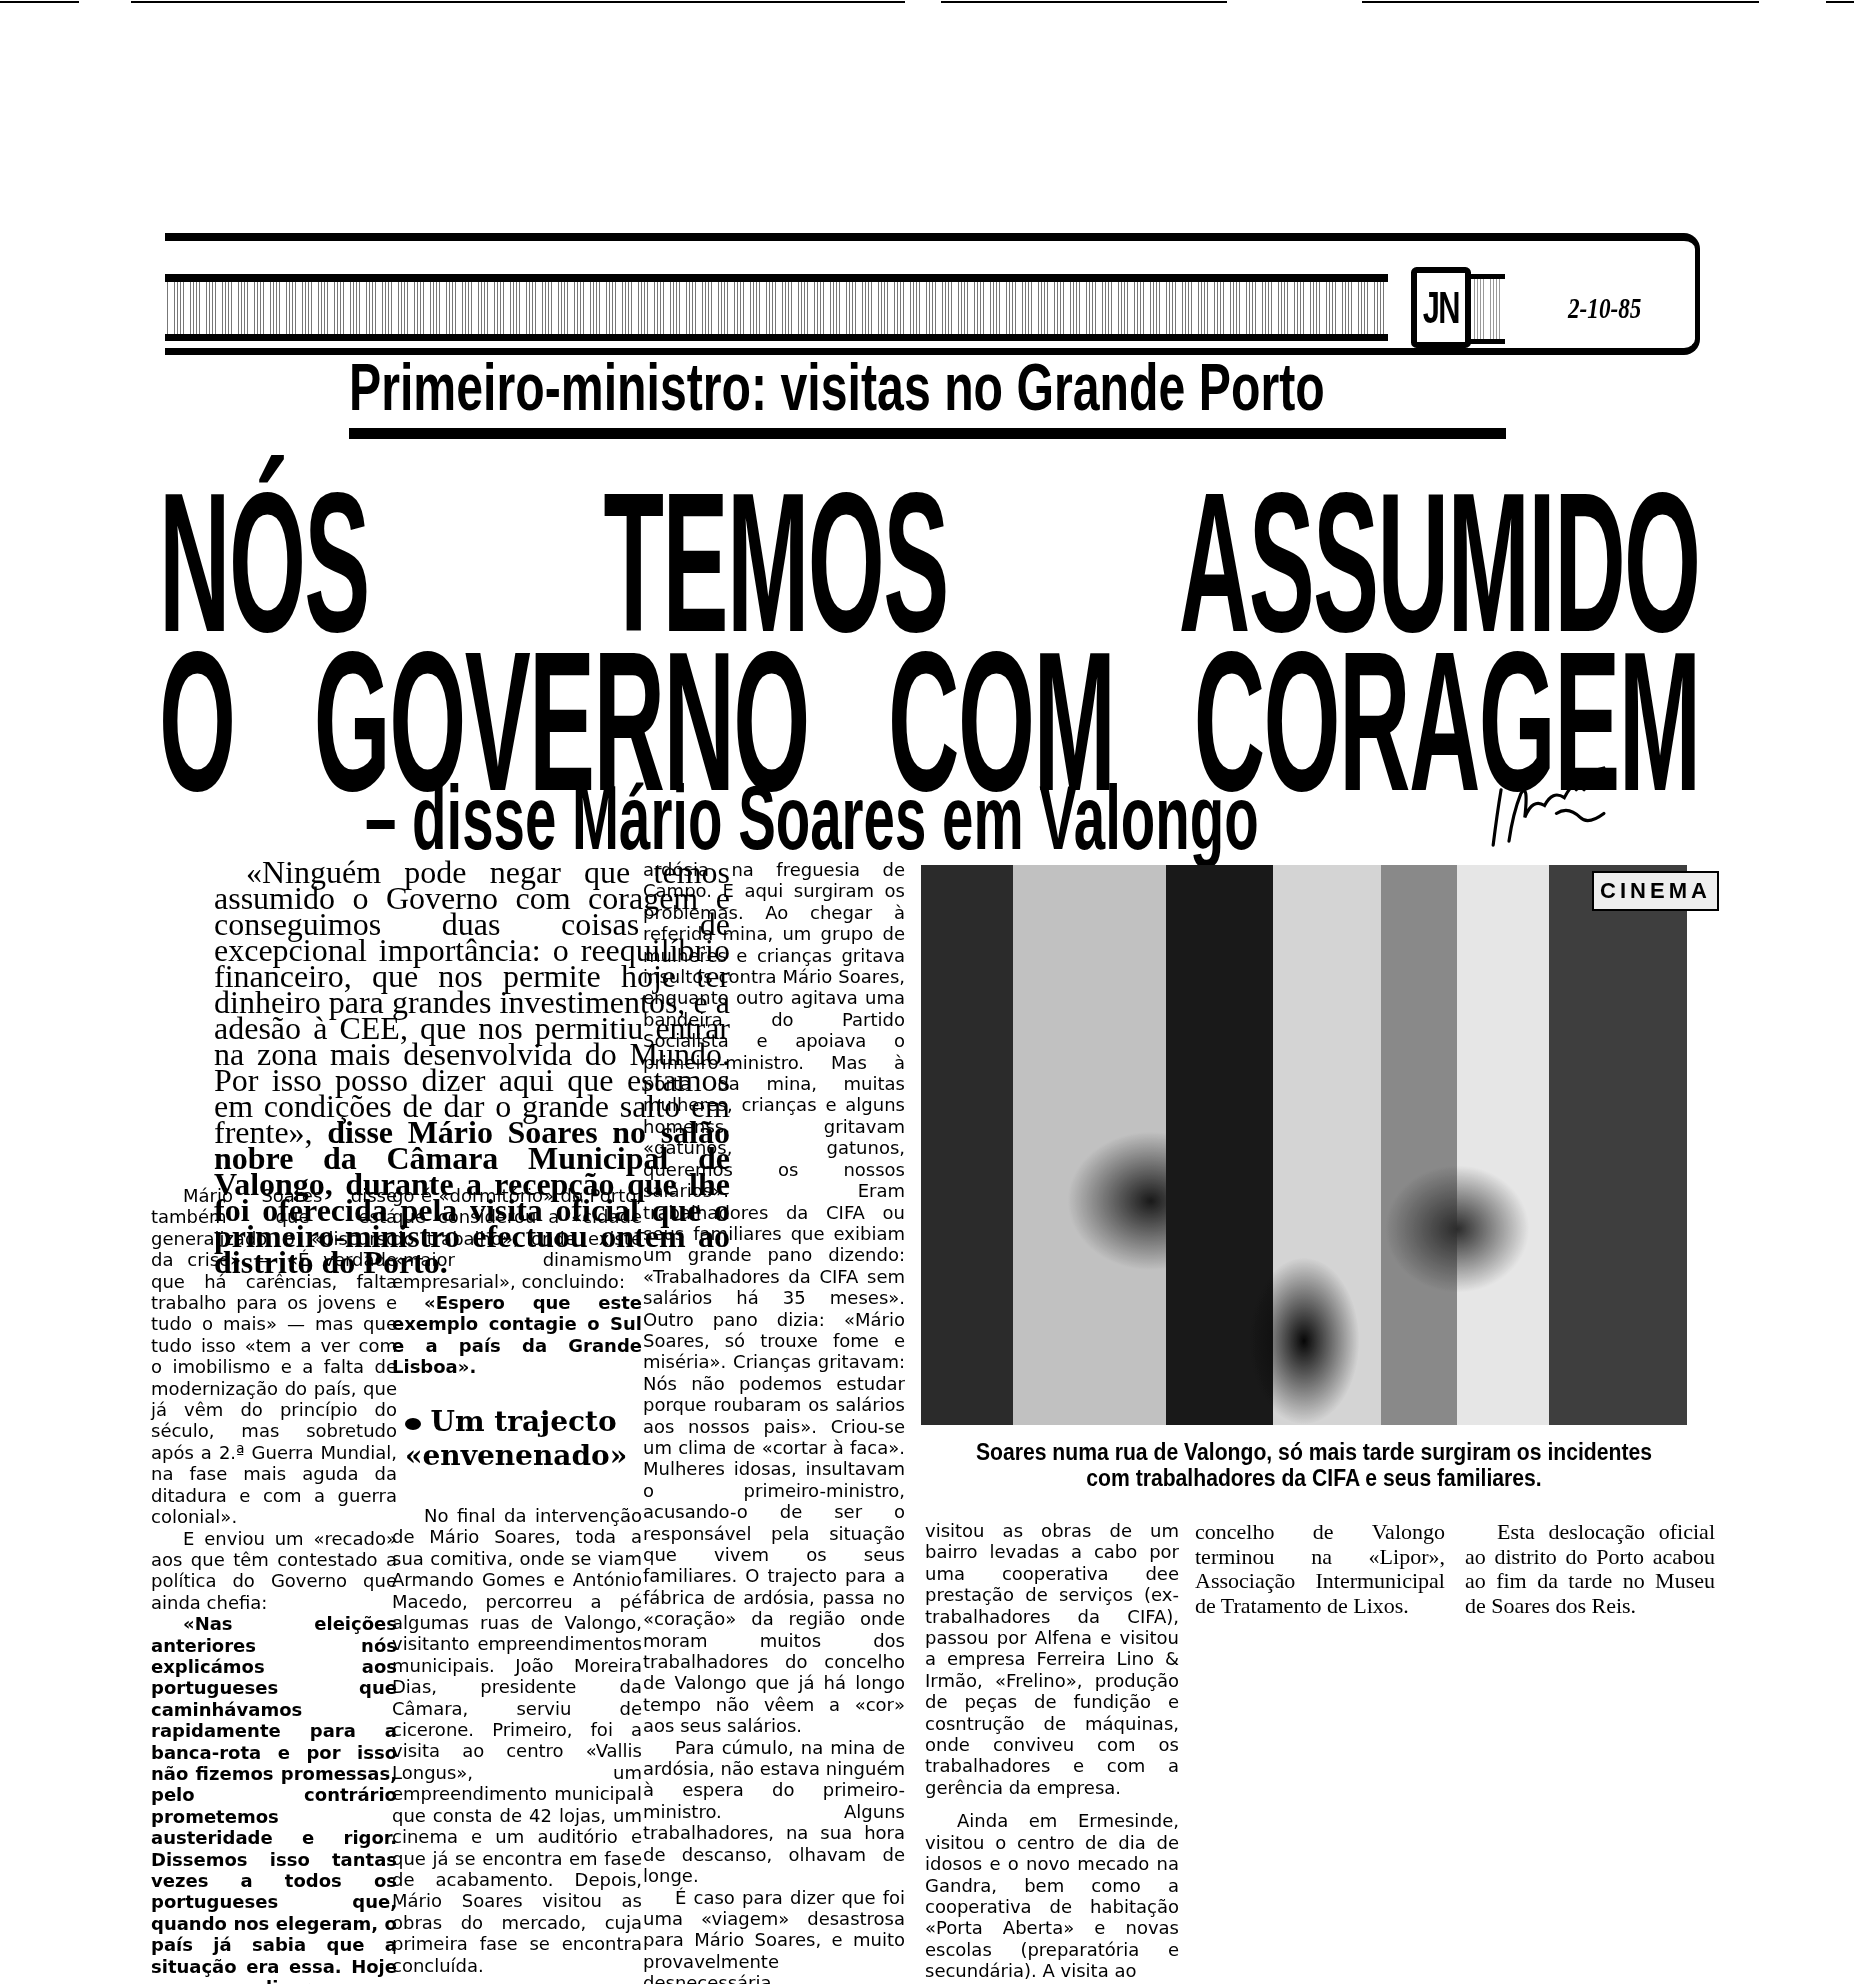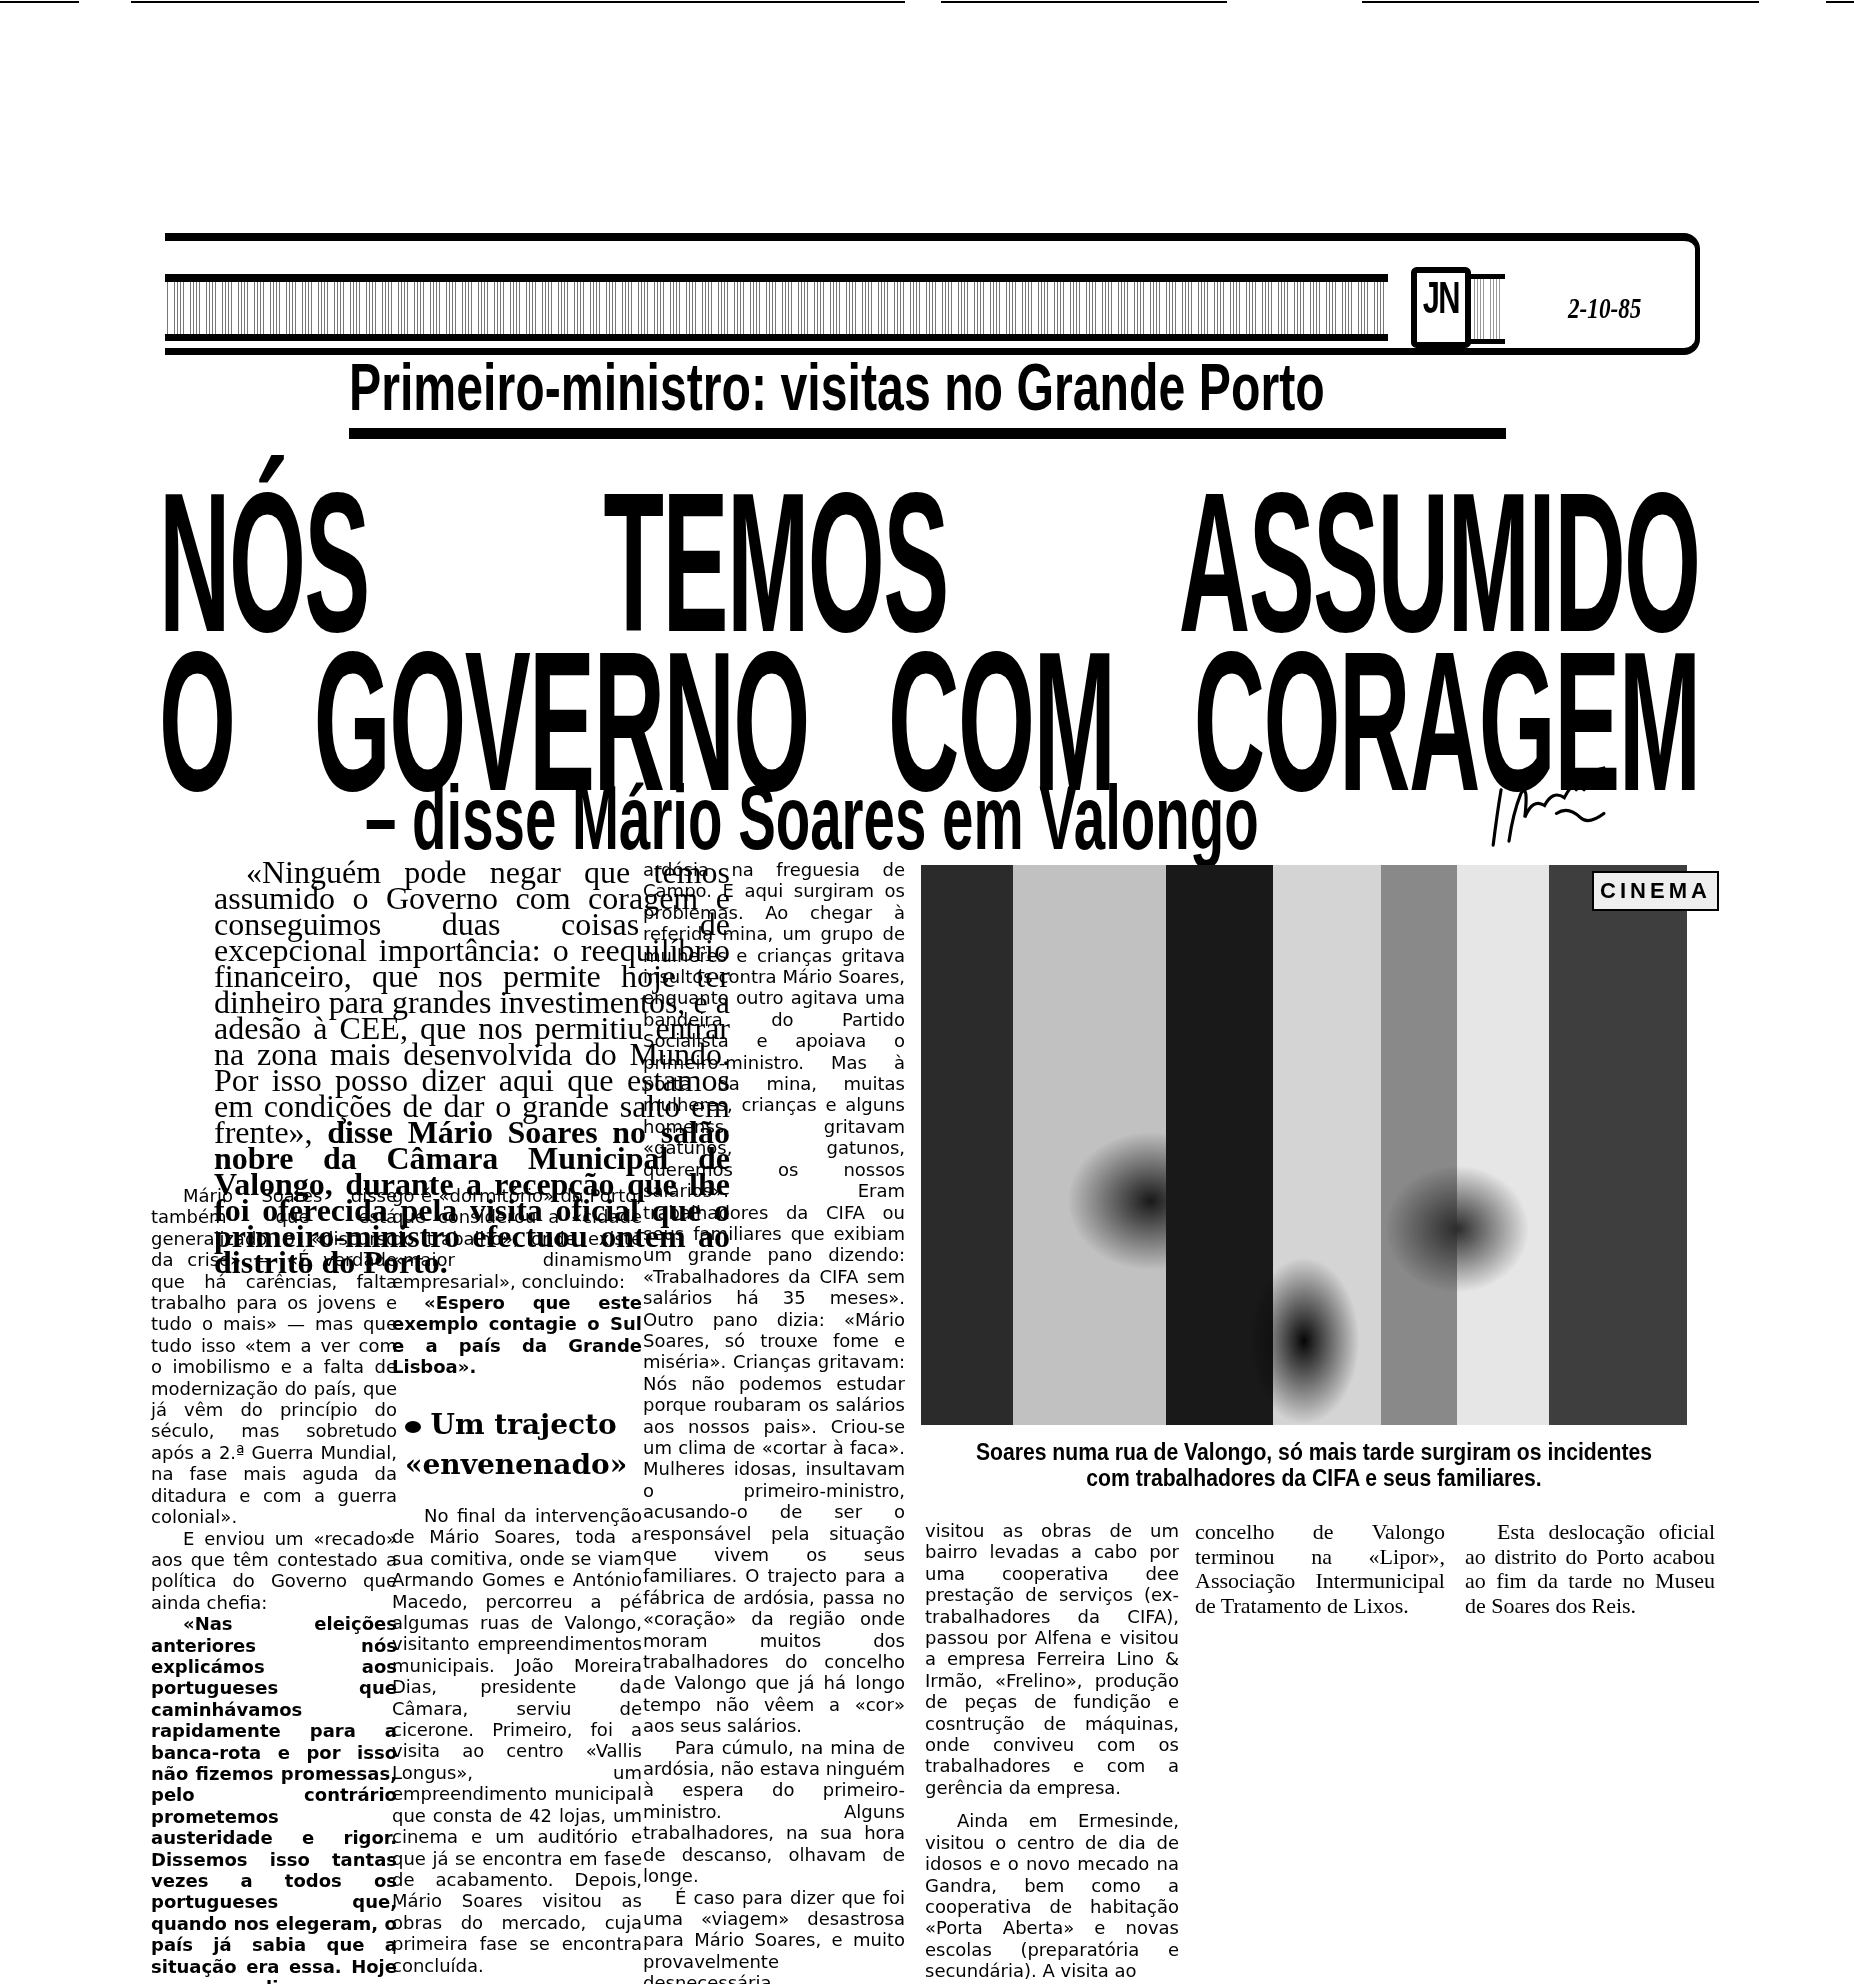--- a/index.html
+++ b/index.html
@@ -5,21 +5,21 @@
   html,body{margin:0;padding:0;background:#fff;}
   body{width:1855px;height:2617px;position:relative;overflow:hidden;color:#000;font-family:"DejaVu Sans",sans-serif;}
   .abs{position:absolute;}
   .scan-top{left:0;top:0;width:1855px;height:4px;}
   .scan-top span{position:absolute;top:0.8px;height:2.4px;background:#000;}
 
   
   .band-outer{left:165px;top:233px;width:1530px;height:107px;border-top:8.7px solid #000;border-right:5.6px solid #000;border-bottom:7.1px solid #000;border-radius:0 16px 16px 0;}
   .band-inner{left:165px;top:274px;width:1223px;height:52px;border-top:8px solid #000;border-bottom:7.1px solid #000;
     background:repeating-linear-gradient(90deg,#fff 0 2.4px,#777 2.4px 3.2px);}
-  .jn-box{left:1411px;top:267px;width:48px;height:69px;border:6.4px solid #000;border-radius:5.6px;background:#fff;display:flex;justify-content:center;}
+  .jn-box{left:1411px;top:267px;width:48px;height:69px;border:6.4px solid #000;border-radius:5.6px;background:#fff;display:flex;align-items:center;justify-content:center;}
   .jn-box span{font-family:"Liberation Sans",sans-serif;font-weight:bold;font-size:44px;letter-spacing:-2.4px;transform:scaleX(.7);}
   .band-strip{left:1465px;top:274px;width:40px;height:60px;background:repeating-linear-gradient(90deg,#fff 0 2.4px,#999 2.4px 3.2px);border-top:5.6px solid #000;border-bottom:5.6px solid #000;}
   .date{left:1568px;top:292px;font-family:"Liberation Serif",serif;font-style:italic;font-weight:bold;font-size:29px;transform:scaleX(.8);transform-origin:left;}
 
   
   .kicker{left:349px;top:349px;width:1151px;font-family:"Liberation Sans",sans-serif;font-weight:bold;font-size:67px;line-height:75px;white-space:nowrap;transform:scaleX(.72);transform-origin:left;}
   .kicker-rule{left:349px;top:428px;width:1157px;height:11px;background:#000;}
   .hl{left:159px;width:1540px;font-family:"Liberation Sans",sans-serif;font-weight:bold;font-size:198px;line-height:198px;white-space:nowrap;text-align:justify;text-align-last:justify;letter-spacing:-3.2px;transform:scaleX(.5);transform-origin:left;}
   .hl1{top:464px;width:3081px;}
   .hl2{top:623px;width:3081px;}
@@ -31,21 +31,21 @@
   .col p{margin:0;text-indent:0;}
   .col p.ind{text-indent:32px;}
   .b{font-weight:bold;}
   .lead{left:214px;top:859px;width:516px;font-family:"Liberation Serif",serif;font-size:32px;line-height:26px;}
   .c1{left:151px;top:1185px;width:246px;}
   .c2{left:392px;top:1185px;width:250px;}
   .c3{left:643px;top:859px;width:262px;}
   .c4{left:925px;top:1520px;width:254px;}
   .c5{left:1195px;top:1520px;width:250px;font-family:"Liberation Serif",serif;font-size:22px;line-height:24.6px;}
   .c6{left:1465px;top:1520px;width:250px;font-family:"Liberation Serif",serif;font-size:22px;line-height:24.6px;}
-  .subhead{position:absolute;left:405px;top:1405px;width:250px;font-family:"DejaVu Serif",serif;font-weight:bold;font-size:28px;line-height:40px;}
+  .subhead{position:absolute;left:405px;top:1405px;width:250px;font-family:"DejaVu Serif",serif;font-weight:bold;font-size:28px;line-height:34px;}
   .subhead .bullet{display:inline-block;width:16px;height:12px;border-radius:50%;background:#000;margin-right:9.5px;vertical-align:middle;}
 
   
   .photo{left:921px;top:865px;width:766px;height:560px;background:
     radial-gradient(ellipse 119px 99px at 30% 60%,#222 0%,transparent 70%),
     radial-gradient(ellipse 103px 91px at 70% 65%,#333 0%,transparent 70%),
     radial-gradient(ellipse 79px 119px at 50% 85%,#111 0%,transparent 70%),
     linear-gradient(90deg,#333 0 12%,#bbb 12% 32%,#222 32% 46%,#ccc 46% 60%,#888 60% 70%,#ddd 70% 82%,#444 82% 100%);
     filter:contrast(1.1);}
   .photo-sign{left:1556px;top:871px;width:123px;height:36px;border:2.4px solid #000;background:#eee;display:flex;align-items:center;justify-content:center;font-family:"Liberation Sans",sans-serif;font-weight:bold;font-size:22px;letter-spacing:4px;margin-left:36px;}

